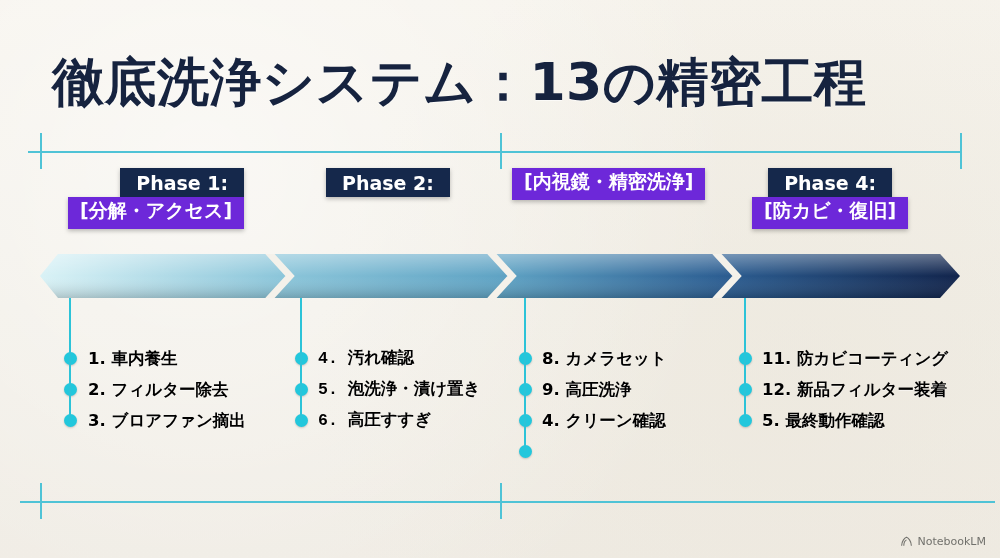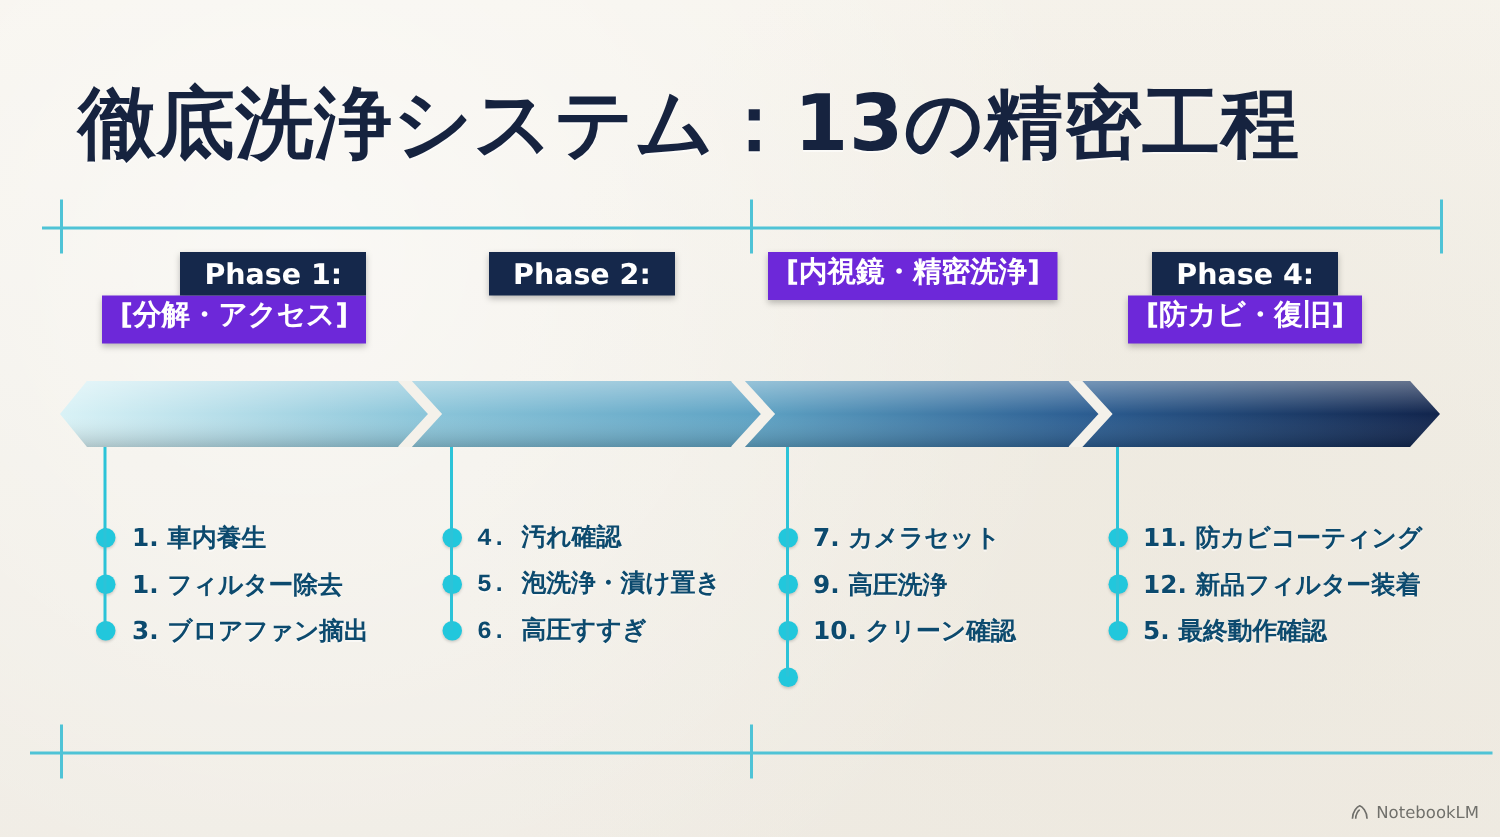--- a/index.html
+++ b/index.html
@@ -61,21 +61,21 @@
   .stem{ position:absolute; width:2px; background:#2cc3d8; }
   .dot{
     position:absolute; width:13px; height:13px; border-radius:50%;
     background:#22c7dc;
     box-shadow:0 1px 2px rgba(0,0,0,.18);
   }
 
   
   .steps{ position:absolute; }
   .step{
-    font-size:16.5px; font-weight:700; color:#0c4a6e;
+    font-size:16.5px; font-weight:700; color:#000000;
     line-height:31px; white-space:nowrap;
     text-shadow:0 1px 0 rgba(255,255,255,.5);
   }
 
   
   .watermark{
     position:absolute; right:14px; bottom:10px;
     display:flex; align-items:center; gap:5px;
     font-size:11px; color:#5b5b57; opacity:.85;
   }
@@ -135,21 +135,21 @@
   </g>
 </svg>
 
 <div class="stem" style="left:69px; top:298px; height:62px;"></div>
 <div class="dot" style="left:64px; top:352px;"></div>
 <div class="dot" style="left:64px; top:383px;"></div>
 <div class="dot" style="left:64px; top:414px;"></div>
 <div class="stem" style="left:69px; top:352px; height:68px;"></div>
 <div class="steps" style="left:88px; top:343px;">
   <div class="step">1. 車内養生</div>
-  <div class="step">1. フィルター除去</div>
+  <div class="step">2. フィルター除去</div>
   <div class="step">3. ブロアファン摘出</div>
 </div>
 
 <div class="stem" style="left:300px; top:298px; height:62px;"></div>
 <div class="dot" style="left:295px; top:352px;"></div>
 <div class="dot" style="left:295px; top:383px;"></div>
 <div class="dot" style="left:295px; top:414px;"></div>
 <div class="stem" style="left:300px; top:352px; height:68px;"></div>
 <div class="steps" style="left:318px; top:343px;font-family:Liberation Mono, monospace;">
   <div class="step">4. 汚れ確認</div>
@@ -157,23 +157,23 @@
   <div class="step">6. 高圧すすぎ</div>
 </div>
 
 <div class="stem" style="left:524px; top:298px; height:62px;"></div>
 <div class="dot" style="left:519px; top:352px;"></div>
 <div class="dot" style="left:519px; top:383px;"></div>
 <div class="dot" style="left:519px; top:414px;"></div>
 <div class="dot" style="left:519px; top:445px;"></div>
 <div class="stem" style="left:524px; top:352px; height:99px;"></div>
 <div class="steps" style="left:542px; top:343px;">
-  <div class="step">7. カメラセット</div>
+  <div class="step">8. カメラセット</div>
   <div class="step">9. 高圧洗浄</div>
-  <div class="step">10. クリーン確認</div>
+  <div class="step">4. クリーン確認</div>
 </div>
 
 <div class="stem" style="left:744px; top:298px; height:62px;"></div>
 <div class="dot" style="left:739px; top:352px;"></div>
 <div class="dot" style="left:739px; top:383px;"></div>
 <div class="dot" style="left:739px; top:414px;"></div>
 <div class="stem" style="left:744px; top:352px; height:68px;"></div>
 <div class="steps" style="left:762px; top:343px;">
   <div class="step">11. 防カビコーティング</div>
   <div class="step">12. 新品フィルター装着</div>

